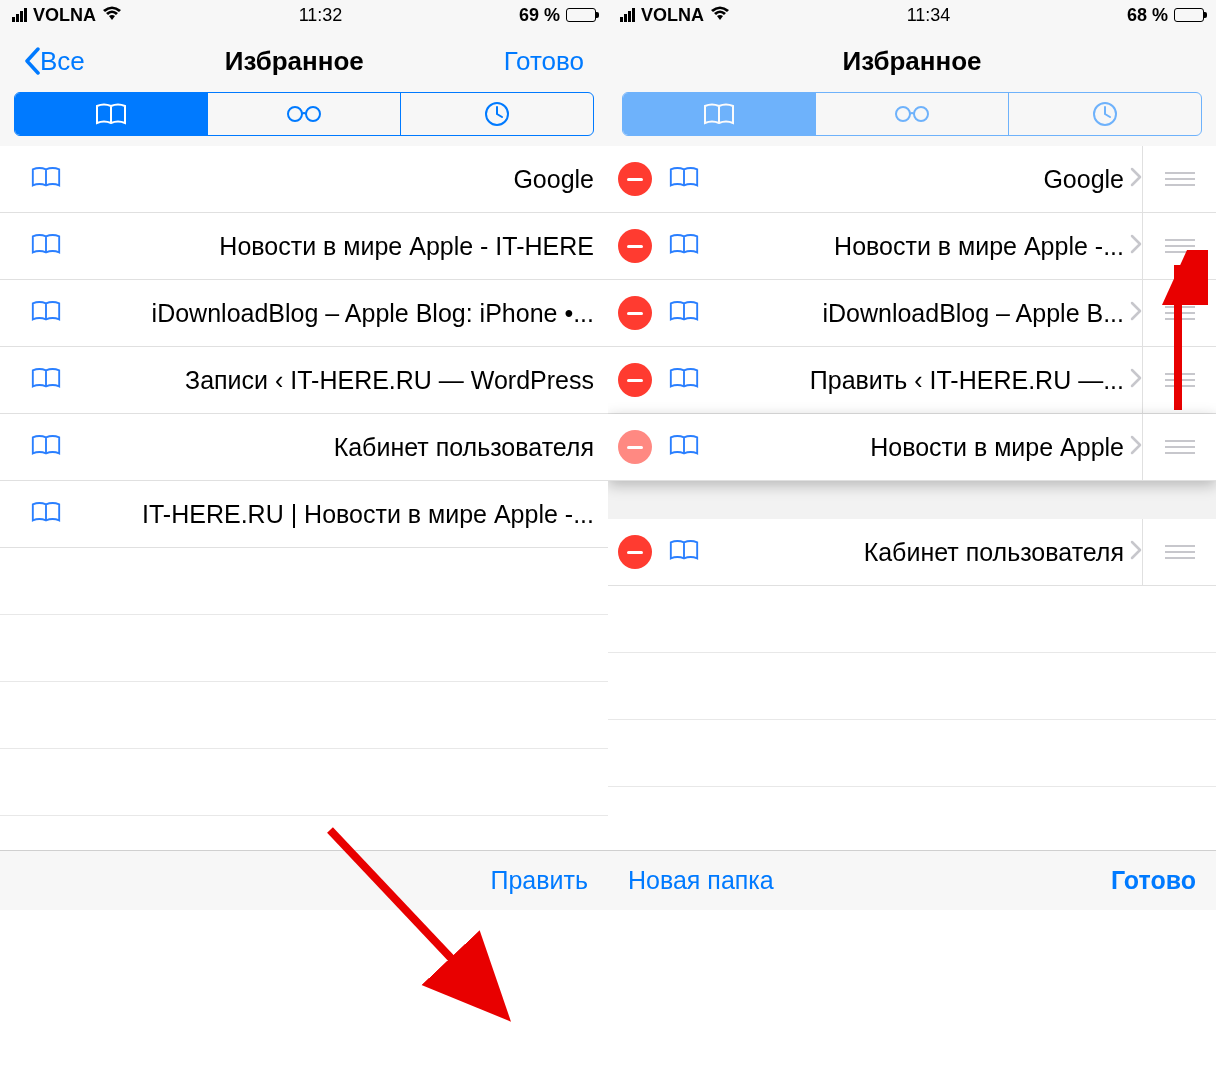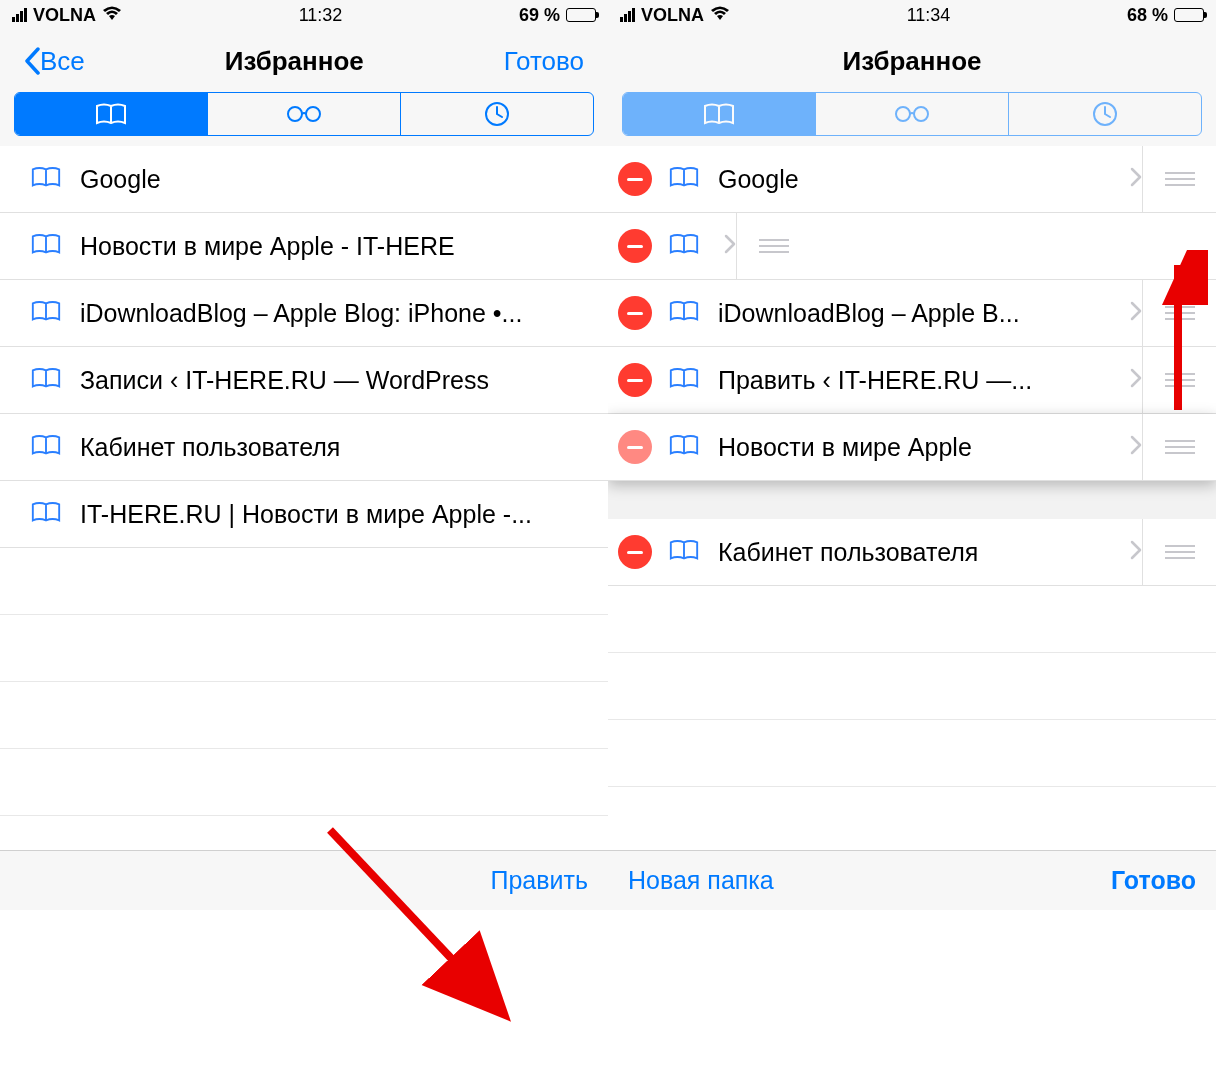--- a/index.html
+++ b/index.html
@@ -70,21 +70,21 @@
     height:44px;
   }
   .segmented.dimmed { opacity:0.55; }
   .seg-item {
     flex:1; display:flex; align-items:center; justify-content:center;
     border-right:1px solid #007aff; color:#007aff;
   }
   .seg-item:last-child { border-right:none; }
   .seg-item.active { background:#007aff; color:#fff; }
   
-  .list { background:#4c1d95; flex:1; overflow:hidden; }
+  .list { background:#4c1d95; flex:1; overflow:hidden;text-align:right; }
   .row {
     display:flex; align-items:center; height:67px;
     border-bottom:1px solid #e0e0e0;
     padding-left: 30px; padding-right: 14px;
     background:#fff;
   }
   .row.edit { padding-left: 10px; padding-right: 0; }
   .row.dragging {
     box-shadow: 0 4px 14px rgba(0,0,0,0.25);
     position:relative; z-index:2;
@@ -316,20 +316,21 @@
             <span></span>
             <span></span>
           </span>
         </span>
       </div>
       <div class="row edit">
         <span class="del-btn"></span>
         <span class="book-icon"><svg width="32" height="26" viewBox="0 0 34 24">
             <path d="M3 4 Q10 1 17 4 Q24 1 31 4 L31 21 Q24 18 17 21 Q10 18 3 21 Z M17 4 L17 21" fill="none" stroke="#2a7fff" stroke-width="2"></path>
           </svg></span>
+        <span class="row-label">Новости в мире Apple -...</span>
         <span class="chevron"><svg width="12" height="20" viewBox="0 0 12 20">
             <polyline points="2,2 10,10 2,18" fill="none" stroke="#c7c7cc" stroke-width="2.5" stroke-linecap="round" stroke-linejoin="round"></polyline>
           </svg></span>
         <span class="handle-wrap">
           <span class="handle">
             <span></span>
             <span></span>
             <span></span>
           </span>
         </span>

